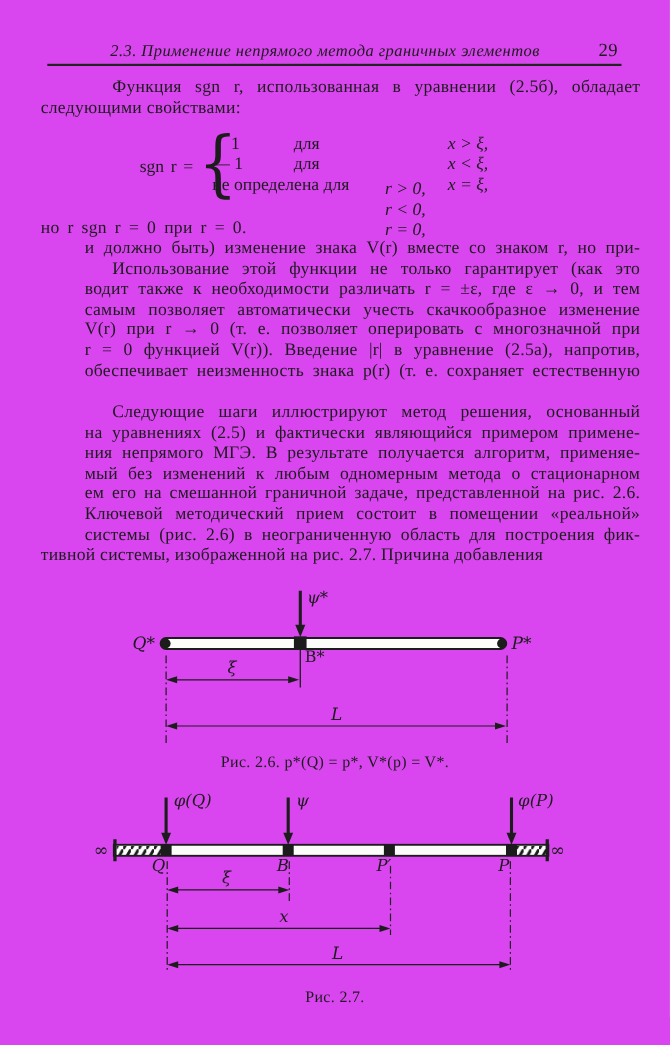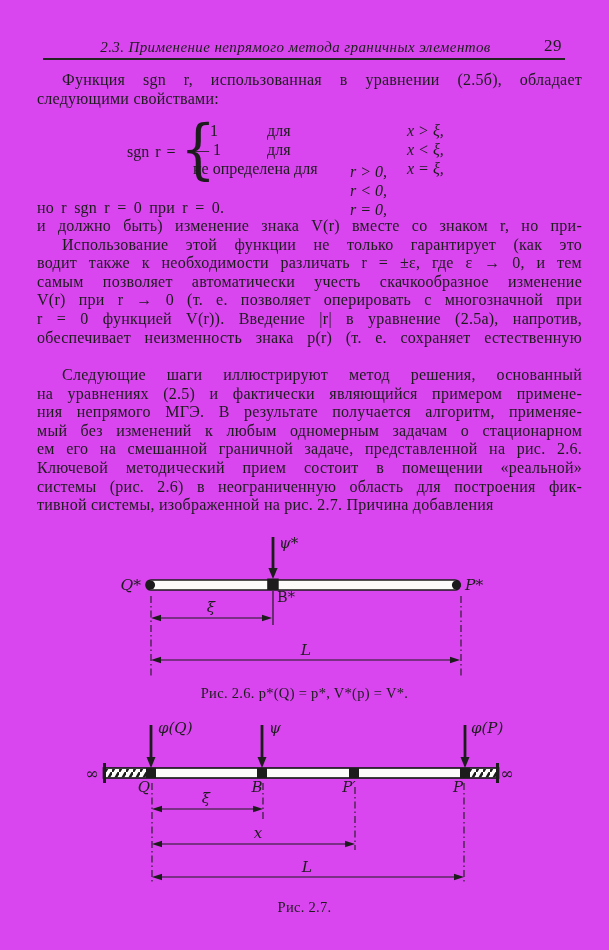--- a/index.html
+++ b/index.html
@@ -19,21 +19,21 @@
   }
   .hdr-page{
     position:absolute;top:36px;right:47px;font-size:17px;letter-spacing:.5px;
   }
   .hdr-rule{
     position:absolute;left:43px;top:58px;width:522px;height:2px;background:#232323;
   }
   
   .para{position:absolute;left:37px;width:545px;font-size:16px;letter-spacing:.25px;}
   .line{height:18.6px;white-space:nowrap;overflow:visible;}
-  .jl{text-align:justify;text-align-last:justify;white-space:normal;}
+  .jl{text-align:justify;text-align-last:justify;white-space:normal;margin-left:40px;}
   .indent{padding-left:25px;}
   .note{position:absolute;left:37px;top:199px;width:545px;font-size:16px;letter-spacing:.25px;word-spacing:3px;}
   
   .formula{position:absolute;left:127px;top:122px;width:420px;height:62px;font-size:16px;}
   .f-lhs{position:absolute;left:0;top:21px;white-space:nowrap;word-spacing:2px;}
   .f-brace{
     position:absolute;left:50px;top:-6px;font-size:66px;line-height:66px;
     font-family:"DejaVu Serif",serif;font-weight:300;transform:scaleX(.85);
   }
   .f-rows{position:absolute;left:66px;top:0;width:340px;}
@@ -95,21 +95,21 @@
     <div class="line jl">самым позволяет автоматически учесть скачкообразное изменение</div>
     <div class="line jl">V(r) при r → 0 (т. е. позволяет оперировать с многозначной при</div>
     <div class="line jl">r = 0 функцией V(r)). Введение |r| в уравнение (2.5а), напротив,</div>
     <div class="line jl">обеспечивает неизменность знака p(r) (т. е. сохраняет естественную</div>
   </div>
 
   <div class="para" style="top:366px">
     <div class="line jl indent">Следующие шаги иллюстрируют метод решения, основанный</div>
     <div class="line jl">на уравнениях (2.5) и фактически являющийся примером примене-</div>
     <div class="line jl">ния непрямого МГЭ. В результате получается алгоритм, применяе-</div>
-    <div class="line jl">мый без изменений к любым одномерным задачам о стационарном</div>
+    <div class="line jl">мый без изменений к любым одномерным метода о стационарном</div>
     <div class="line jl">ем его на смешанной граничной задаче, представленной на рис. 2.6.</div>
     <div class="line jl">Ключевой методический прием состоит в помещении «реальной»</div>
     <div class="line jl">системы (рис. 2.6) в неограниченную область для построения фик-</div>
     <div class="line">тивной системы, изображенной на рис. 2.7. Причина добавления</div>
   </div>
 
   <svg class="figsvg" style="top:528px" width="609" height="158" viewBox="0 0 609 158">
 
     <line x1="273" y1="9" x2="273" y2="43" stroke="#1c1c1c" stroke-width="2.8"></line>
     <polygon points="273,51 268.4,40 277.6,40" fill="#1c1c1c"></polygon>

